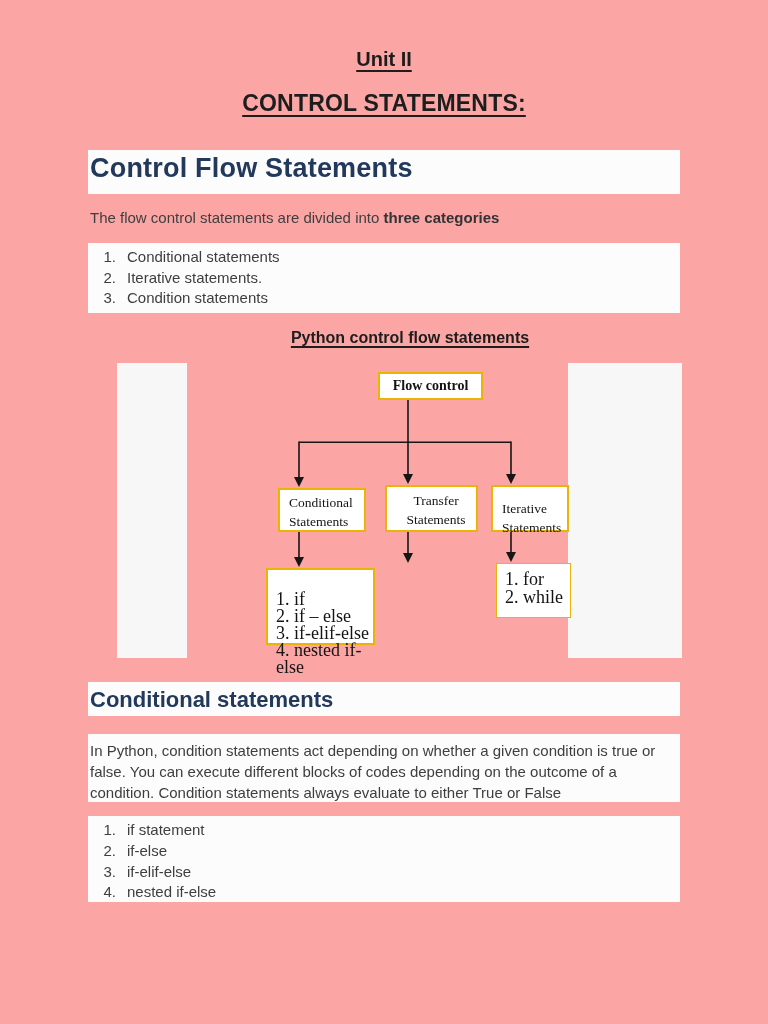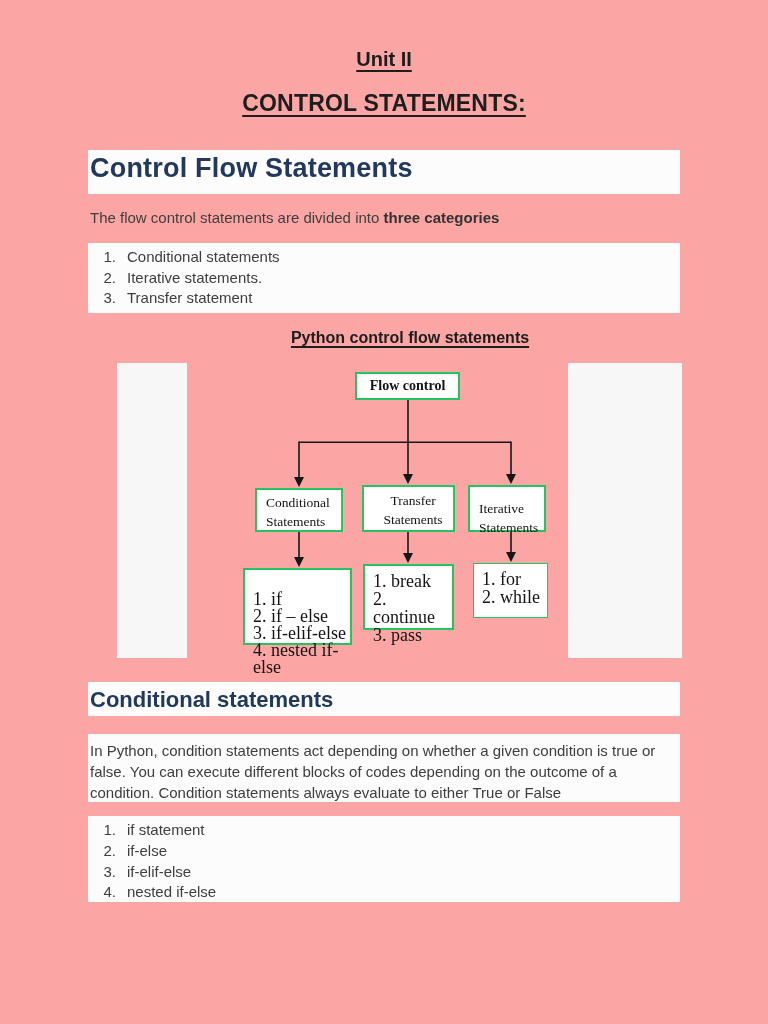--- a/index.html
+++ b/index.html
@@ -37,21 +37,21 @@
   .caption { position:absolute; left:0; top:329px; width:768px; text-align:center; font-size:16px; font-weight:700; color:#1d1d1d; }
   .caption .cap-inner { position:relative; left:26px; text-decoration:underline; text-decoration-thickness:1.5px; text-underline-offset:3px; }
 
   
   .diagram { position:absolute; left:117px; top:363px; width:565px; height:295px;
              font-family:"Liberation Serif", serif; color:#141414; }
   .strip { position:absolute; top:0; height:295px; background:#f7f7f7; }
   .strip-l { left:0; width:70px; }
   .strip-r { left:451px; width:114px; }
   .connectors { position:absolute; left:0; top:0; }
-  .dbox { position:absolute; background:#ffffff; border:2px solid #22c55e; box-sizing:border-box; }
+  .dbox { position:absolute; background:#ffffff; border:2px solid #eab308; box-sizing:border-box;margin-left:23px; }
   .d-root { left:238px; top:9px; width:105px; height:28px; font-weight:700; font-size:14px; text-align:center; line-height:24px; }
   .d-cat  { font-size:13.5px; line-height:19px; padding:3px 0 0 9px; }
   .d-cat-cond { left:138px; top:125px; width:88px; height:44px; }
   .d-cat-tran { left:245px; top:122px; width:93px; height:47px; padding-top:4px;text-align:center; }
   .d-cat-iter { left:351px; top:122px; width:78px; height:47px; padding-top:12px; }
   .d-leaf { font-size:18px; line-height:17px; padding:21px 0 0 8px; }
   .d-leaf-cond { left:126px; top:205px; width:109px; height:77px; }
   .d-leaf-tran { left:246px; top:201px; width:91px;  height:66px; padding-top:6px; line-height:18px; }
   .d-leaf-iter { left:356px; top:200px; width:75px;  height:55px; border-width:1.5px; padding-top:6px; line-height:18px; }
 
@@ -83,21 +83,21 @@
     <div class="olrow">
       <span class="num">1.</span>
       <span class="lbl">Conditional statements</span>
     </div>
     <div class="olrow">
       <span class="num">2.</span>
       <span class="lbl">Iterative statements.</span>
     </div>
     <div class="olrow">
       <span class="num">3.</span>
-      <span class="lbl">Transfer statement</span>
+      <span class="lbl">Condition statements</span>
     </div>
   </div>
 
   <div class="caption">
     <span class="cap-inner">Python control flow statements</span>
   </div>
 
   <div class="diagram">
     <div class="strip strip-l"></div>
     <div class="strip strip-r"></div>
@@ -137,25 +137,20 @@
       <div>Iterative</div>
       <div>Statements</div>
     </div>
 
     <div class="dbox d-leaf d-leaf-cond">
       <div>1. if</div>
       <div>2. if – else</div>
       <div>3. if-elif-else</div>
       <div>4. nested if-else</div>
     </div>
-    <div class="dbox d-leaf d-leaf-tran">
-      <div>1. break</div>
-      <div>2. continue</div>
-      <div>3. pass</div>
-    </div>
     <div class="dbox d-leaf d-leaf-iter">
       <div>1. for</div>
       <div>2. while</div>
     </div>
   </div>
 
   <div class="h-sub">Conditional statements</div>
 
   <div class="para">
     <div>In Python, condition statements act depending on whether a given condition is true or</div>

